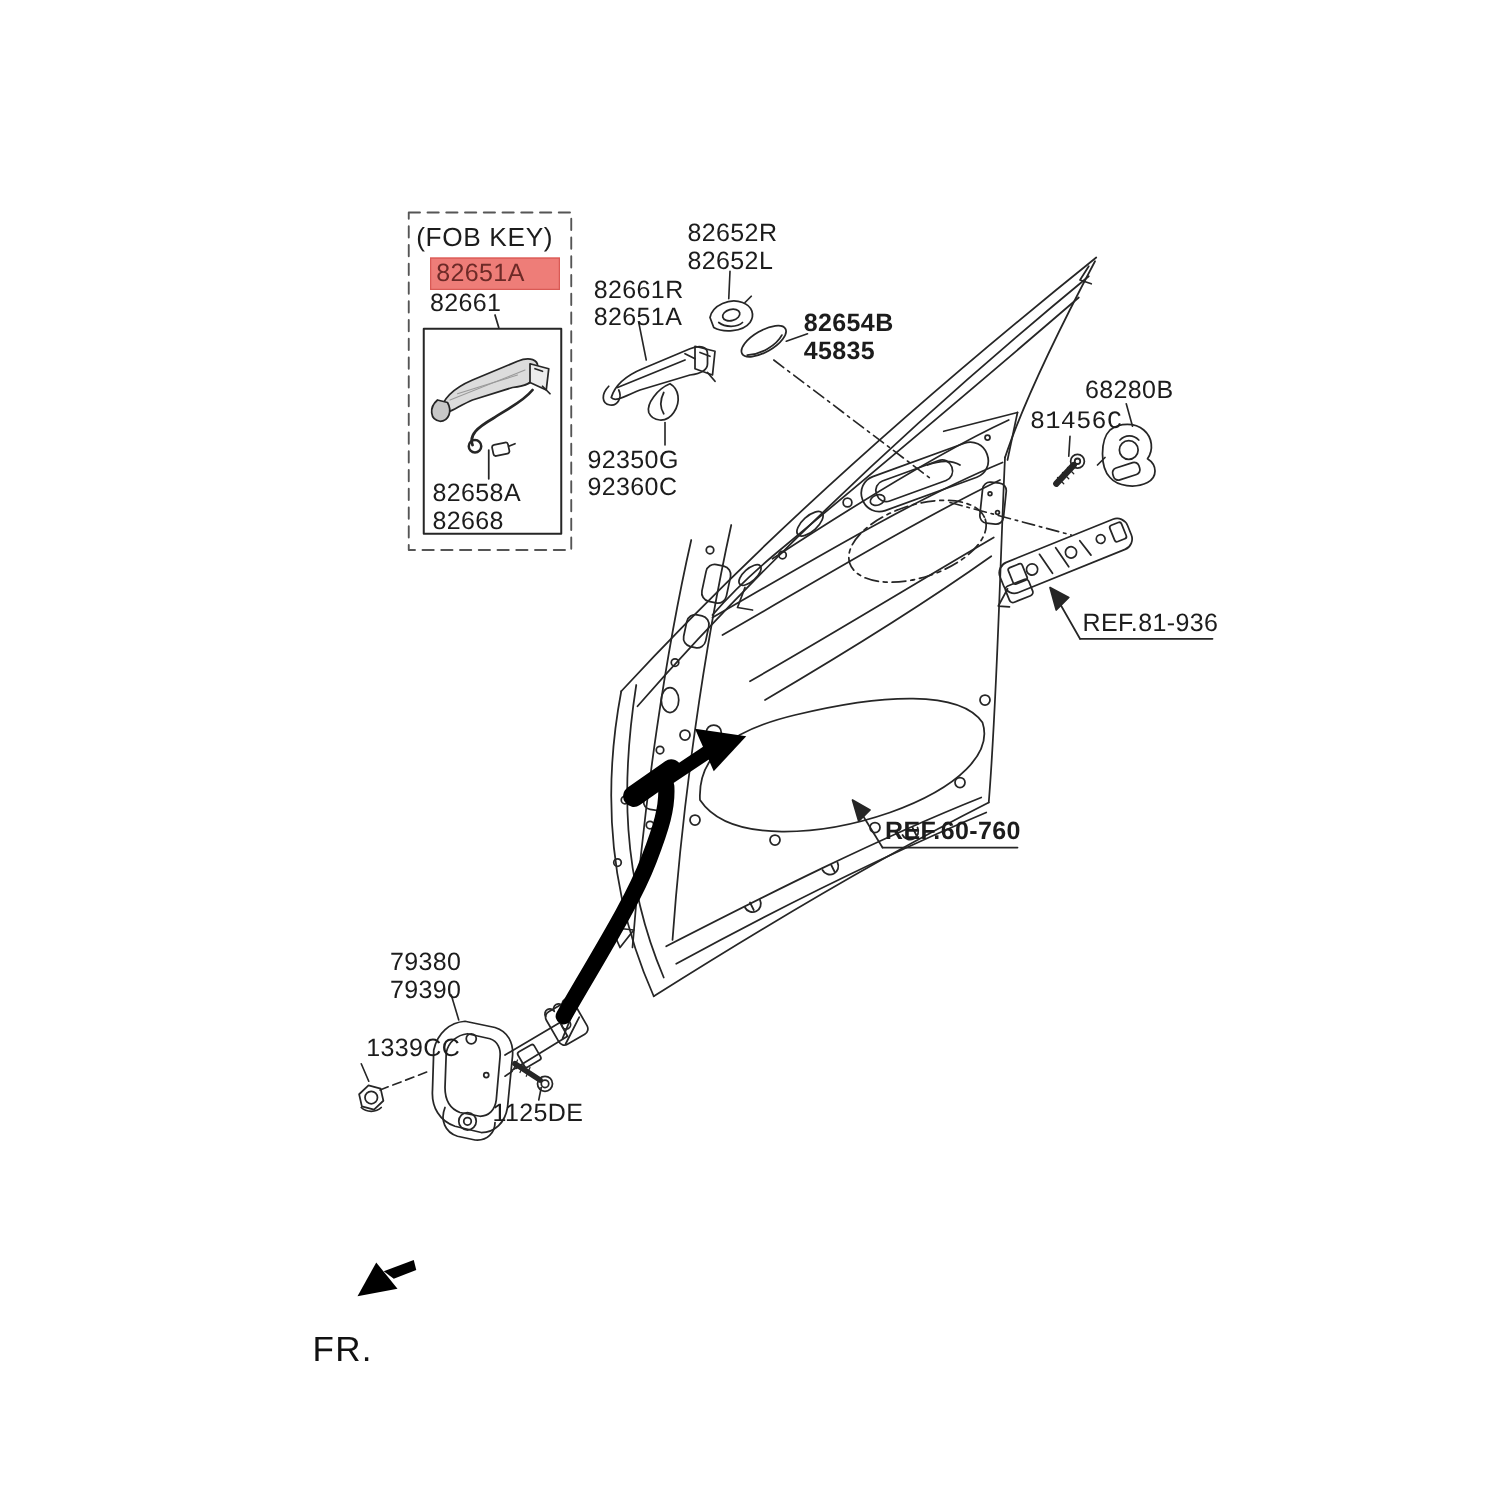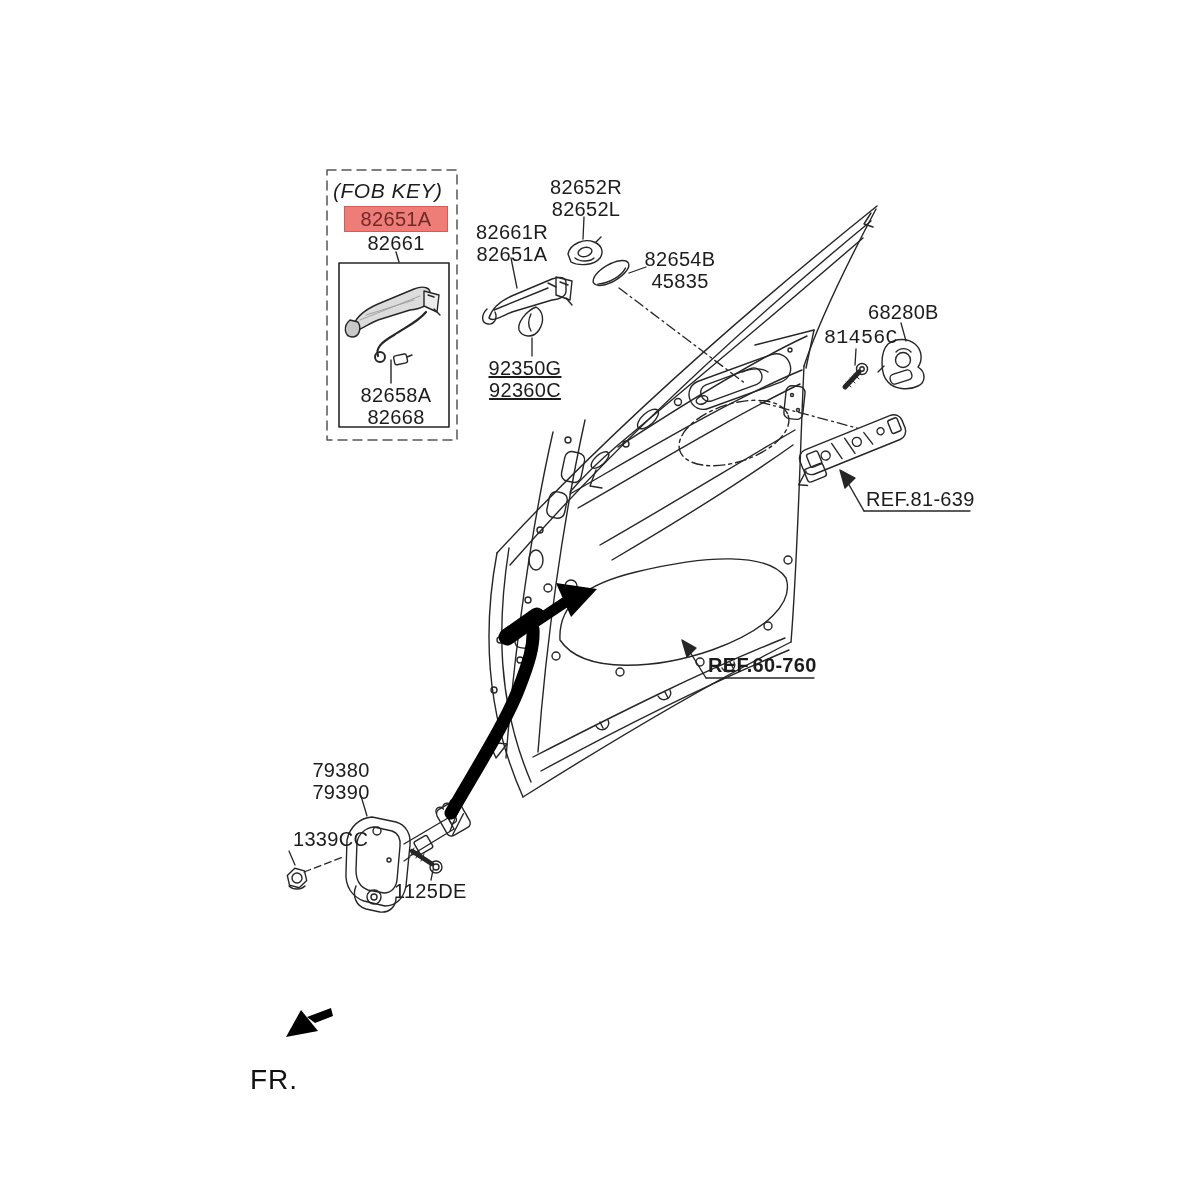--- a/index.html
+++ b/index.html
@@ -1,21 +1,21 @@
 <!DOCTYPE html>
 <html><head>
 <meta charset="utf-8">
 <style>
   html,body{margin:0;padding:0;}
   body{width:1200px;height:1200px;position:relative;background:#ffffff;
        font-family:"Liberation Sans", sans-serif;overflow:hidden;}
   #stage{position:absolute;left:0;top:0;width:1200px;height:1200px;}
   svg{position:absolute;left:0;top:0;}
   .callout{position:absolute;color:#1c1c1c;font-size:20px;line-height:22px;
-           text-align:center;letter-spacing:.3px;white-space:nowrap;}
+           text-align:left;letter-spacing:.3px;white-space:nowrap;}
   .callout span{display:block;}
   .fob-title{position:absolute;color:#1c1c1c;font-size:21px;letter-spacing:.5px;}
   .hl{display:inline-block;padding:1px 4px;background:#ee7d78;
       border:1px solid #d95a55;color:#6d2a27;}
   .fr{position:absolute;color:#111;font-size:28px;letter-spacing:1px;margin-top:44px;}
 </style>
 </head>
 <body>
 
 <div id="stage">
@@ -243,21 +243,21 @@
       <polygon points="556,583 597,589 571,617" fill="#000" stroke="none"></polygon>
     </g>
 
     <g fill="#000" stroke="none">
       <polygon points="307,1017 331,1008 333,1016 315,1023"></polygon>
       <polygon points="286,1037 301,1010 318,1031"></polygon>
     </g>
   </g>
 </svg>
 
-<div class="fob-title" style="left:333px;top:179px;font-style:italic;">(FOB KEY)</div>
+<div class="fob-title" style="left:333px;top:179px;">(FOB KEY)</div>
 
 <div class="callout" style="left:344px;top:206px;width:104px;">
   <span>
         <span class="hl">82651A</span>
       </span>
   <span>82661</span>
 </div>
 
 <div class="callout" style="left:346px;top:384px;width:100px;">
   <span>82658A</span>
@@ -267,40 +267,40 @@
 <div class="callout" style="left:475px;top:221px;width:74px;">
   <span>82661R</span>
   <span>82651A</span>
 </div>
 
 <div class="callout" style="left:550px;top:176px;width:72px;">
   <span>82652R</span>
   <span>82652L</span>
 </div>
 
-<div class="callout" style="left:643px;top:248px;width:74px;">
+<div class="callout" style="left:643px;top:248px;width:74px;font-weight:bold;">
   <span>82654B</span>
   <span>45835</span>
 </div>
 
-<div class="callout" style="left:488px;top:357px;width:74px;text-decoration:underline;">
+<div class="callout" style="left:470px;top:357px;width:74px;">
   <span>92350G</span>
   <span>92360C</span>
 </div>
 
 <div class="callout" style="left:868px;top:301px;width:68px;">
   <span>68280B</span>
 </div>
 
 <div class="callout" style="left:824px;top:327px;width:68px;font-family:Liberation Mono, monospace;">
   <span>81456C</span>
 </div>
 
 <div class="callout" style="left:866px;top:488px;width:102px;">
-  <span>REF.81-639</span>
+  <span>REF.81-936</span>
 </div>
 
 <div class="callout" style="left:708px;top:654px;width:104px;font-weight:bold;">
   <span>REF.60-760</span>
 </div>
 
 <div class="callout" style="left:312px;top:759px;width:58px;">
   <span>79380</span>
   <span>79390</span>
 </div>

